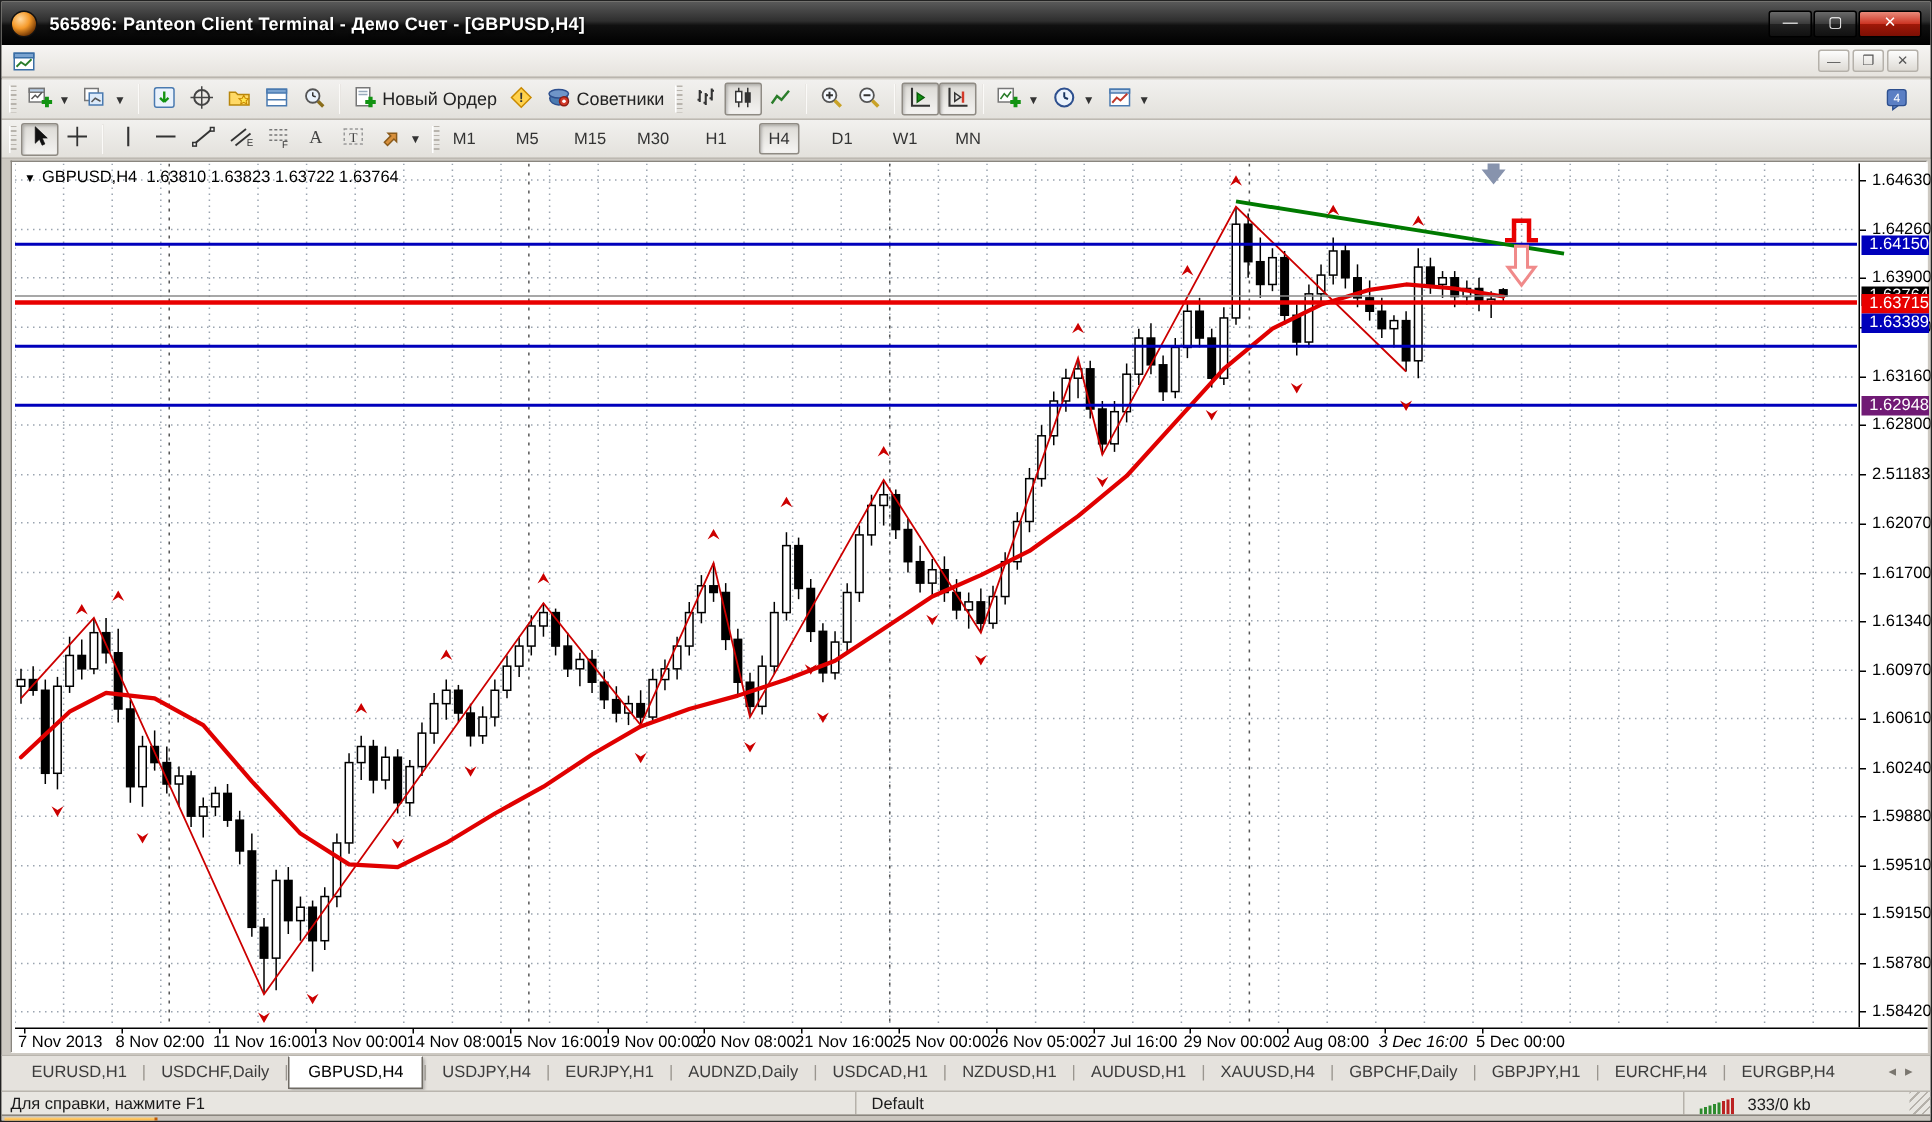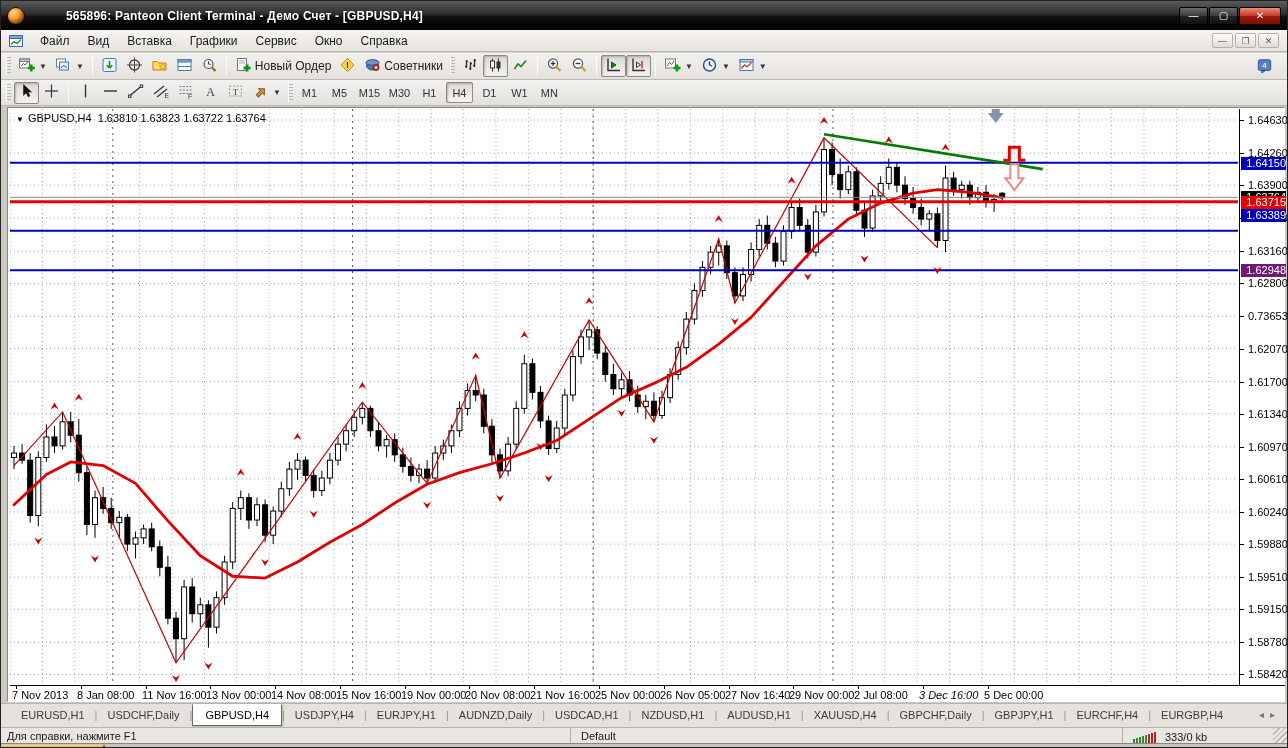--- a/index.html
+++ b/index.html
@@ -8,21 +8,21 @@
        font-family:"Liberation Sans","DejaVu Sans",sans-serif;overflow:hidden;
        border:1px solid #222;}
   
   .titlebar{position:absolute;left:0;top:0;width:100%;height:29px;
     background:linear-gradient(#5a5a5a,#2e2e2e 45%,#101010 55%,#000);
     display:flex;align-items:center;padding:0 6px;}
   .app-orb{width:18px;height:18px;border-radius:50%;
     background:radial-gradient(circle at 35% 30%,#ffd9a0,#f59a2a 40%,#7a3c05 75%,#241000);
     border:1px solid #111;margin-right:8px;flex:none;}
   .title-text{color:#fff;font-size:12px;font-weight:bold;letter-spacing:.2px;
-    text-shadow:0 1px 2px #000;white-space:nowrap;margin-left:33px;}
+    text-shadow:0 1px 2px #000;white-space:nowrap;}
   .win-ctrls{margin-left:auto;display:flex;gap:1px;}
   .wbtn{width:29px;height:18px;display:flex;align-items:center;justify-content:center;
     color:#fff;font-size:10px;border:1px solid #000;border-radius:2px;
     background:linear-gradient(#6a6a6a,#3a3a3a 50%,#222 50%,#111);}
   .wbtn.close{background:linear-gradient(#e98a7a,#cc3322 50%,#a01808 50%,#7c0f04);width:42px;}
   
   .menubar{position:absolute;left:0;top:29px;width:100%;height:22px;
     background:linear-gradient(#f6f5f3,#e6e3de);border-bottom:1px solid #b9b5ae;
     display:flex;align-items:center;padding:0 4px;font-size:12px;color:#1a1a1a;}
   .menu-item{padding:2px 9px;cursor:default;}
@@ -111,29 +111,20 @@
       <div class="wbtn close">✕</div>
     </div>
   </div>
 
   <div class="menubar">
     <svg class="menu-appicon" viewBox="0 0 16 16">
       <rect x="1.5" y="2.5" width="13" height="11" fill="#fff" stroke="#3a6ea5"></rect>
       <rect x="1.5" y="2.5" width="13" height="3" fill="#7aa3d0" stroke="#3a6ea5"></rect>
       <polyline points="3,11.5 6,8.5 9,10.5 13,6.5" fill="none" stroke="#2a7d2a" stroke-width="1.2"></polyline>
     </svg>
-    <div id="menu-items" style="display:flex">
-        <div class="menu-item">Файл</div>
-        <div class="menu-item">Вид</div>
-        <div class="menu-item">Вставка</div>
-        <div class="menu-item">Графики</div>
-        <div class="menu-item">Сервис</div>
-        <div class="menu-item">Окно</div>
-        <div class="menu-item">Справка</div>
-      </div>
     <div class="mdi-ctrls">
       <div class="mdibtn">—</div>
       <div class="mdibtn">❐</div>
       <div class="mdibtn">✕</div>
     </div>
   </div>
 
   <div class="toolbar tb1">
     <div class="grip"></div>
     <div class="tb-btn">
@@ -375,21 +366,21 @@
             <text x="8" y="11.5" text-anchor="middle" font-size="9" fill="#444" font-family="Liberation Serif, serif">T</text>
           </svg></span>
       </div>
     <div class="tb-btn">
         <span><svg viewBox="0 0 16 16" width="17" height="16">
             <path d="M3 8 h6 v-2.5 l4 4 -4 4 v-2.5 h-6 z" fill="#d8903c" stroke="#8a5a1a" transform="rotate(-45 8 9)"></path>
           </svg></span>
         <span class="dd">▼</span>
       </div>
     <div class="grip"></div>
-    <div id="tf-buttons" style="display:flex;gap:3px">
+    <div id="tf-buttons" style="display:flex;gap:15px">
         <div class="tf-btn">M1</div>
         <div class="tf-btn">M5</div>
         <div class="tf-btn">M15</div>
         <div class="tf-btn">M30</div>
         <div class="tf-btn">H1</div>
         <div class="tf-btn pressed">H4</div>
         <div class="tf-btn">D1</div>
         <div class="tf-btn">W1</div>
         <div class="tf-btn">MN</div>
       </div>
@@ -754,21 +745,21 @@
           <div class="plabel" style="top: 38.0357px;">1.64260</div>
           <div class="ptick" style="top: 44.0357px;"></div>
           <div class="plabel" style="top: 70.1786px;">1.63900</div>
           <div class="ptick" style="top: 76.1786px;"></div>
           <div class="plabel" style="top: 103.214px;">1.63530</div>
           <div class="ptick" style="top: 109.214px;"></div>
           <div class="plabel" style="top: 136.25px;">1.63160</div>
           <div class="ptick" style="top: 142.25px;"></div>
           <div class="plabel" style="top: 168.393px;">1.62800</div>
           <div class="ptick" style="top: 174.393px;"></div>
-          <div class="plabel" style="top: 201.429px;">0.73653</div>
+          <div class="plabel" style="top: 201.429px;">2.51183</div>
           <div class="ptick" style="top: 207.429px;"></div>
           <div class="plabel" style="top: 233.571px;">1.62070</div>
           <div class="ptick" style="top: 239.571px;"></div>
           <div class="plabel" style="top: 266.607px;">1.61700</div>
           <div class="ptick" style="top: 272.607px;"></div>
           <div class="plabel" style="top: 298.75px;">1.61340</div>
           <div class="ptick" style="top: 304.75px;"></div>
           <div class="plabel" style="top: 331.786px;">1.60970</div>
           <div class="ptick" style="top: 337.786px;"></div>
           <div class="plabel" style="top: 363.929px;">1.60610</div>
@@ -787,45 +778,45 @@
           <div class="ptick" style="top: 565.464px;"></div>
           <div class="pmark" style="top: 47.8571px; background: rgb(0, 0, 187);">1.64150</div>
           <div class="pmark" style="top: 82.3214px; background: rgb(0, 0, 0);">1.63764</div>
           <div class="pmark" style="top: 86.6964px; background: rgb(232, 0, 0);">1.63715</div>
           <div class="pmark" style="top: 100px; background: rgb(0, 0, 187);">1.63389</div>
           <div class="pmark" style="top: 155.179px; background: #701a75;">1.62948</div>
         </div>
       <div class="taxis" id="time-axis">
           <div class="tlabel" style="left: 2px;">7 Nov 2013</div>
           <div class="ttick" style="left: 6px;"></div>
-          <div class="tlabel" style="left: 67px;">8 Jan 08:00</div>
+          <div class="tlabel" style="left: 67px;">8 Nov 02:00</div>
           <div class="ttick" style="left: 71px;"></div>
           <div class="tlabel" style="left: 132px;">11 Nov 16:00</div>
           <div class="ttick" style="left: 136px;"></div>
           <div class="tlabel" style="left: 196px;">13 Nov 00:00</div>
           <div class="ttick" style="left: 200px;"></div>
           <div class="tlabel" style="left: 261px;">14 Nov 08:00</div>
           <div class="ttick" style="left: 265px;"></div>
           <div class="tlabel" style="left: 326px;">15 Nov 16:00</div>
           <div class="ttick" style="left: 330px;"></div>
           <div class="tlabel" style="left: 391px;">19 Nov 00:00</div>
           <div class="ttick" style="left: 395px;"></div>
           <div class="tlabel" style="left: 455px;">20 Nov 08:00</div>
           <div class="ttick" style="left: 459px;"></div>
           <div class="tlabel" style="left: 520px;">21 Nov 16:00</div>
           <div class="ttick" style="left: 524px;"></div>
           <div class="tlabel" style="left: 585px;">25 Nov 00:00</div>
           <div class="ttick" style="left: 589px;"></div>
           <div class="tlabel" style="left: 650px;">26 Nov 05:00</div>
           <div class="ttick" style="left: 654px;"></div>
-          <div class="tlabel" style="left: 715px;">27 Nov 16:40</div>
+          <div class="tlabel" style="left: 715px;">27 Jul 16:00</div>
           <div class="ttick" style="left: 719px;"></div>
           <div class="tlabel" style="left: 779px;">29 Nov 00:00</div>
           <div class="ttick" style="left: 783px;"></div>
-          <div class="tlabel" style="left: 844px;">2 Jul 08:00</div>
+          <div class="tlabel" style="left: 844px;">2 Aug 08:00</div>
           <div class="ttick" style="left: 848px;"></div>
           <div class="tlabel" style="left: 909px; font-style: italic;">3 Dec 16:00</div>
           <div class="ttick" style="left: 913px;"></div>
           <div class="tlabel" style="left: 974px;">5 Dec 00:00</div>
           <div class="ttick" style="left: 978px;"></div>
         </div>
     </div>
   </div>
 
   <div class="tabbar" id="tabbar">

